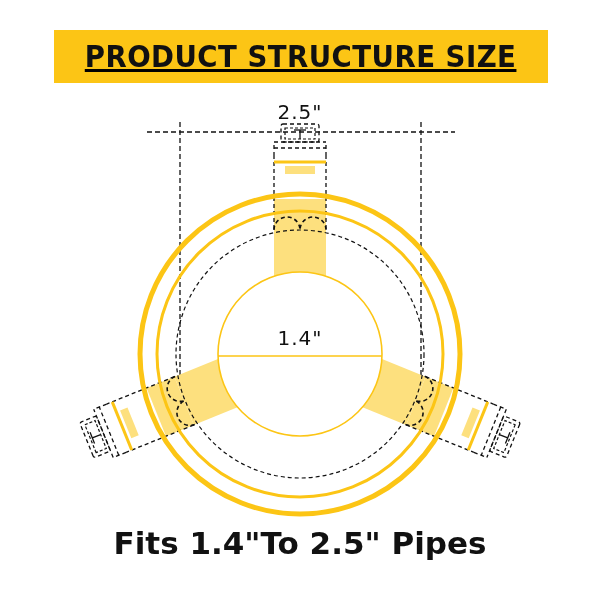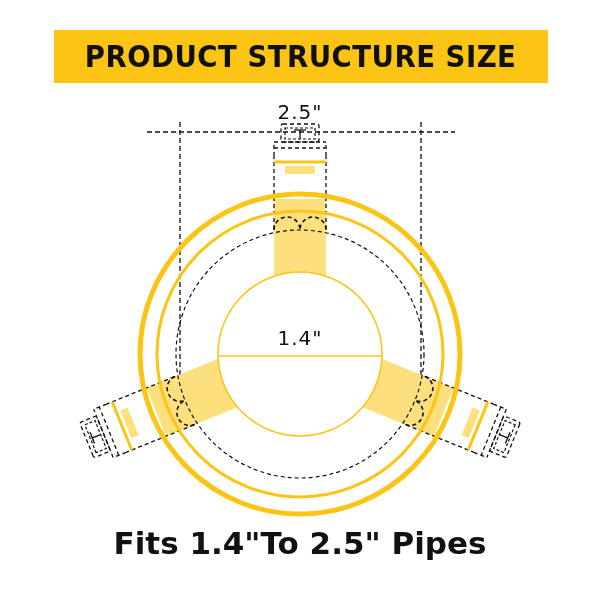--- a/index.html
+++ b/index.html
@@ -1,19 +1,19 @@
 <!DOCTYPE html>
 <html><head>
 <meta charset="utf-8">
 <style>
   html, body { margin: 0; padding: 0; background: #ffffff; }
   body { width: 600px; height: 600px; position: relative; overflow: hidden; font-family: "DejaVu Sans", sans-serif; }
   .banner {
     position: absolute; left: 54px; top: 30px; width: 494px; height: 53px;
-    background: #fcc515; display: flex; align-items: center; justify-content: center;
+    background: #fcc515; display: flex; align-items: center; justify-content: center; text-decoration: underline;
   }
   .banner-text {
     font-family: "DejaVu Sans", sans-serif; font-weight: bold; font-size: 30px;
     letter-spacing: 0.5px; color: #111111; white-space: nowrap;
     transform: scaleX(0.92);
   }
   svg.diagram { position: absolute; left: 0; top: 0; }
   .dim-label {
     position: absolute; font-family: "DejaVu Sans", sans-serif; font-size: 20px;
     color: #111111; text-align: center; letter-spacing: 1px;

